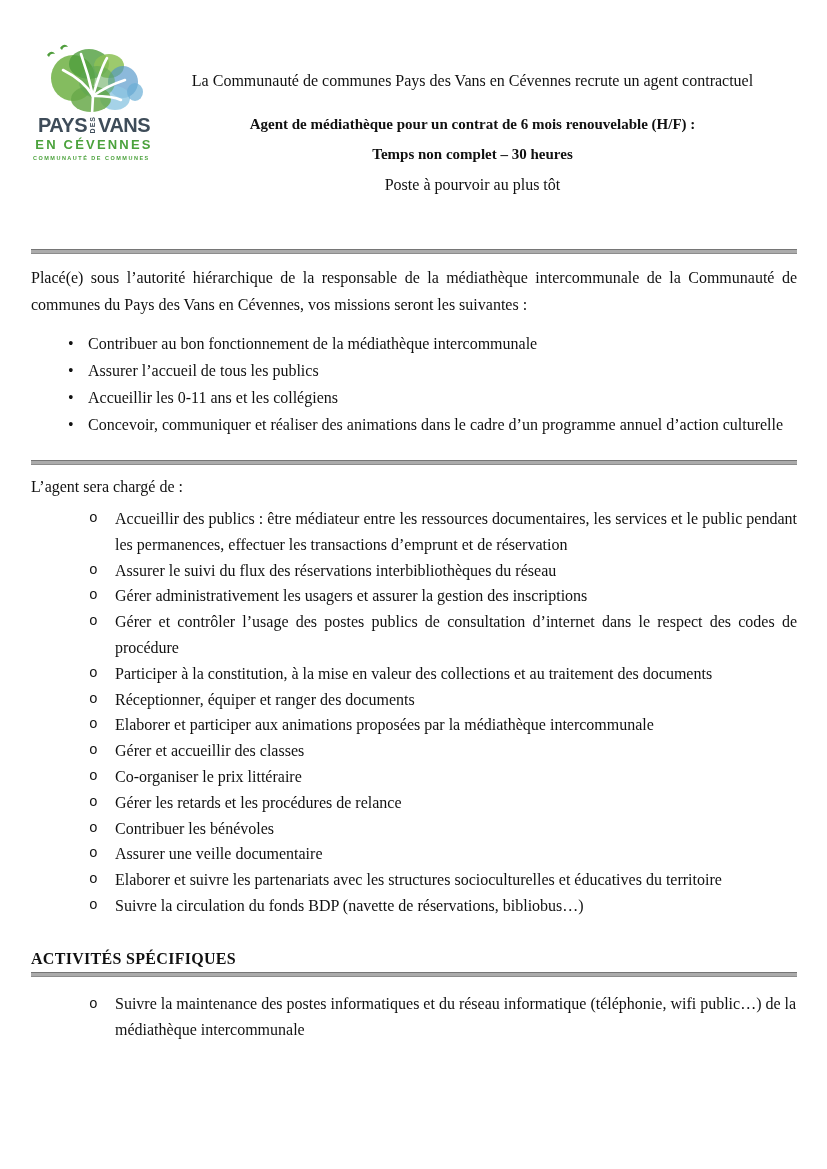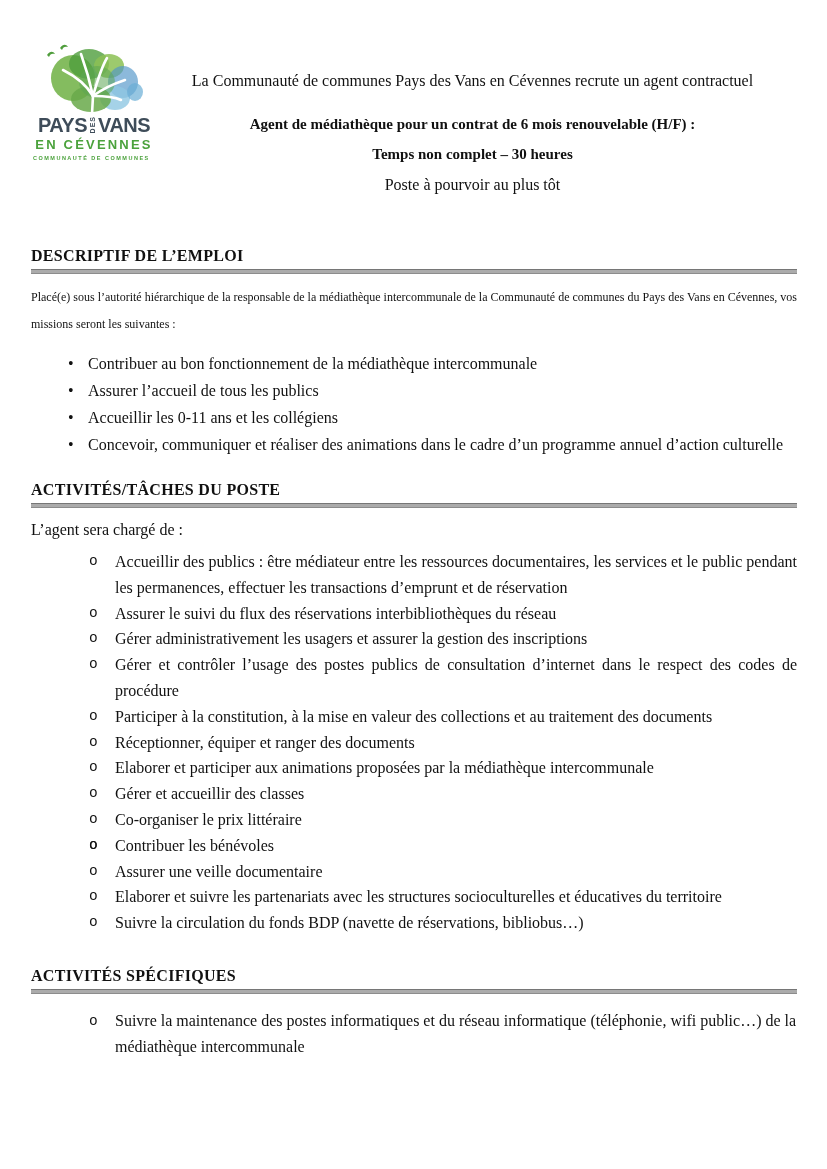--- a/index.html
+++ b/index.html
@@ -45,21 +45,21 @@
 
   .sec-heading {
     font-size: 16px; font-weight: bold; letter-spacing: 0.3px;
     margin: 0; line-height: 20px;
   }
   .rule {
     height: 5px; margin-top: 3px;
     background: linear-gradient(to bottom, #767676 0 20%, #ababab 20% 78%, #8c8c8c 78% 100%);
   }
 
-  .lead { font-size: 12px; line-height: 27px; text-align: justify; margin: 10px 0 0; }
+  .lead { font-size: 16px; line-height: 27px; text-align: justify; margin: 10px 0 0; }
   .agent-line { font-size: 16px; line-height: 26px; margin: 9px 0 0; }
 
   ul.doc-list { list-style: none; margin: 0; padding: 0; }
 
   ul.bullets { margin-top: 12px; }
   ul.bullets li {
     position: relative; padding-left: 57px;
     font-size: 16px; line-height: 27px;
   }
   ul.bullets .mk { position: absolute; left: 37px; top: 0; }
@@ -124,46 +124,44 @@
       <p class="ht-title">Agent de médiathèque pour un contrat de 6 mois renouvelable (H/F) :</p>
       <p class="ht-title">Temps non complet – 30 heures</p>
       <p class="ht-sub">Poste à pourvoir au plus tôt</p>
     </div>
 
   </header>
 
   <main class="content">
 
     <section class="section sec-descriptif">
-      <h2 class="sec-heading">DESCRIPTIF DE L’EMPLOI</h2>
       <div class="rule"></div>
       <p class="lead">Placé(e) sous l’autorité hiérarchique de la responsable de la médiathèque intercommunale de la Communauté de communes du Pays des Vans en Cévennes, vos missions seront les suivantes :</p>
       <ul class="doc-list bullets">
         <li><span class="mk">•</span><span>Contribuer au bon fonctionnement de la médiathèque intercommunale</span></li>
         <li><span class="mk">•</span><span>Assurer l’accueil de tous les publics</span></li>
         <li><span class="mk">•</span><span>Accueillir les 0-11 ans et les collégiens</span></li>
         <li><span class="mk">•</span><span>Concevoir, communiquer et réaliser des animations dans le cadre d’un programme annuel d’action culturelle</span></li>
       </ul>
     </section>
 
     <section class="section sec-activites">
-      <h2 class="sec-heading">ACTIVITÉS/TÂCHES DU POSTE</h2>
       <div class="rule"></div>
       <p class="agent-line">L’agent sera chargé de :</p>
       <ul class="doc-list olist">
         <li><span class="mk">o</span><span>Accueillir des publics : être médiateur entre les ressources documentaires, les services et le public pendant les permanences, effectuer les transactions d’emprunt et de réservation</span></li>
         <li><span class="mk">o</span><span>Assurer le suivi du flux des réservations interbibliothèques du réseau</span></li>
         <li><span class="mk">o</span><span>Gérer administrativement les usagers et assurer la gestion des inscriptions</span></li>
         <li><span class="mk">o</span><span>Gérer et contrôler l’usage des postes publics de consultation d’internet dans le respect des codes de procédure</span></li>
         <li><span class="mk">o</span><span>Participer à la constitution, à la mise en valeur des collections et au traitement des documents</span></li>
         <li><span class="mk">o</span><span>Réceptionner, équiper et ranger des documents</span></li>
         <li><span class="mk">o</span><span>Elaborer et participer aux animations proposées par la médiathèque intercommunale</span></li>
         <li><span class="mk">o</span><span>Gérer et accueillir des classes</span></li>
         <li><span class="mk">o</span><span>Co-organiser le prix littéraire</span></li>
-        <li><span class="mk">o</span></li>
+        <li><span class="mk">o</span><span>Gérer les retards et les procédures de relance</span></li>
         <li><span class="mk">o</span><span>Contribuer les bénévoles</span></li>
         <li><span class="mk">o</span><span>Assurer une veille documentaire</span></li>
         <li><span class="mk">o</span><span>Elaborer et suivre les partenariats avec les structures socioculturelles et éducatives du territoire</span></li>
         <li><span class="mk">o</span><span>Suivre la circulation du fonds BDP (navette de réservations, bibliobus…)</span></li>
       </ul>
     </section>
 
     <section class="section sec-specifiques">
       <h2 class="sec-heading">ACTIVITÉS SPÉCIFIQUES</h2>
       <div class="rule"></div>

